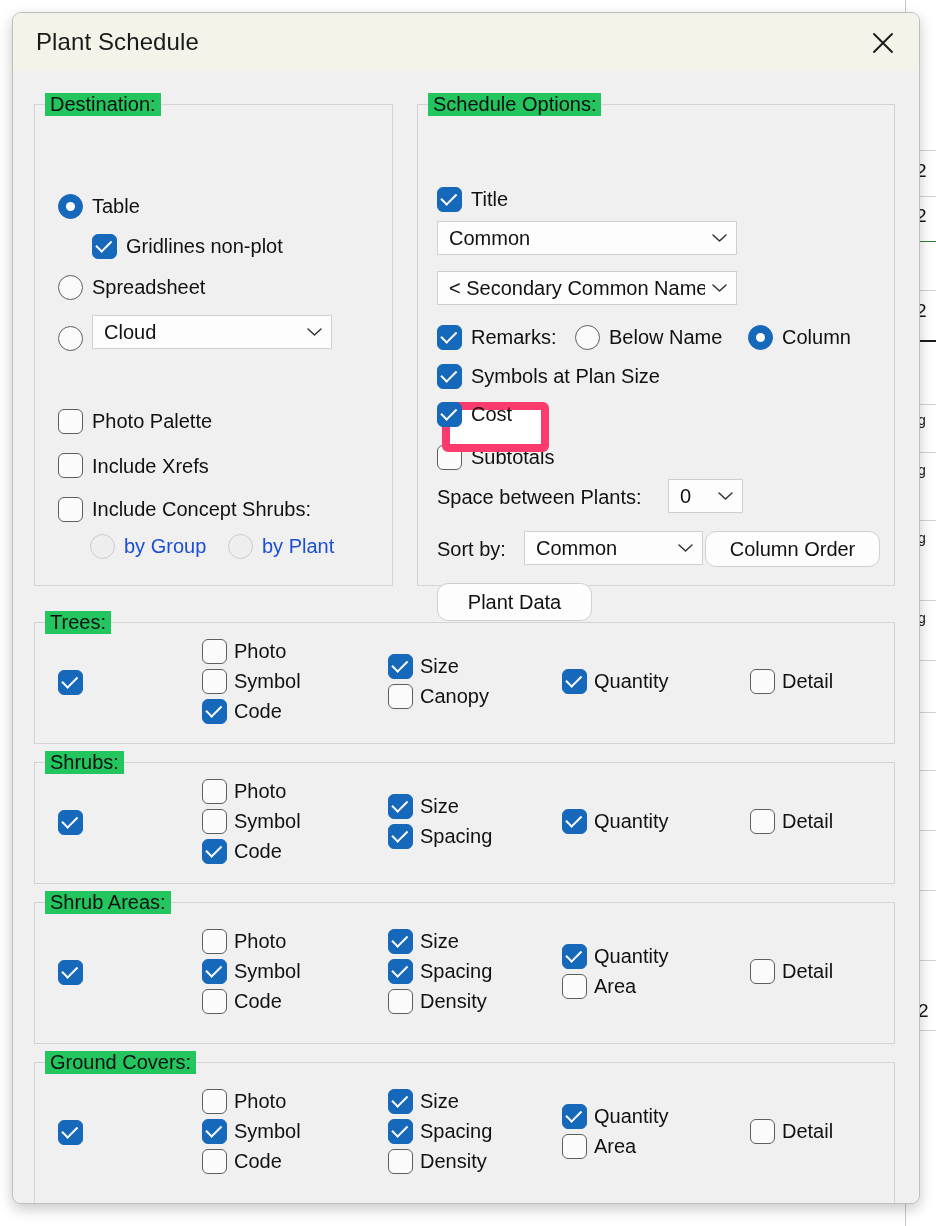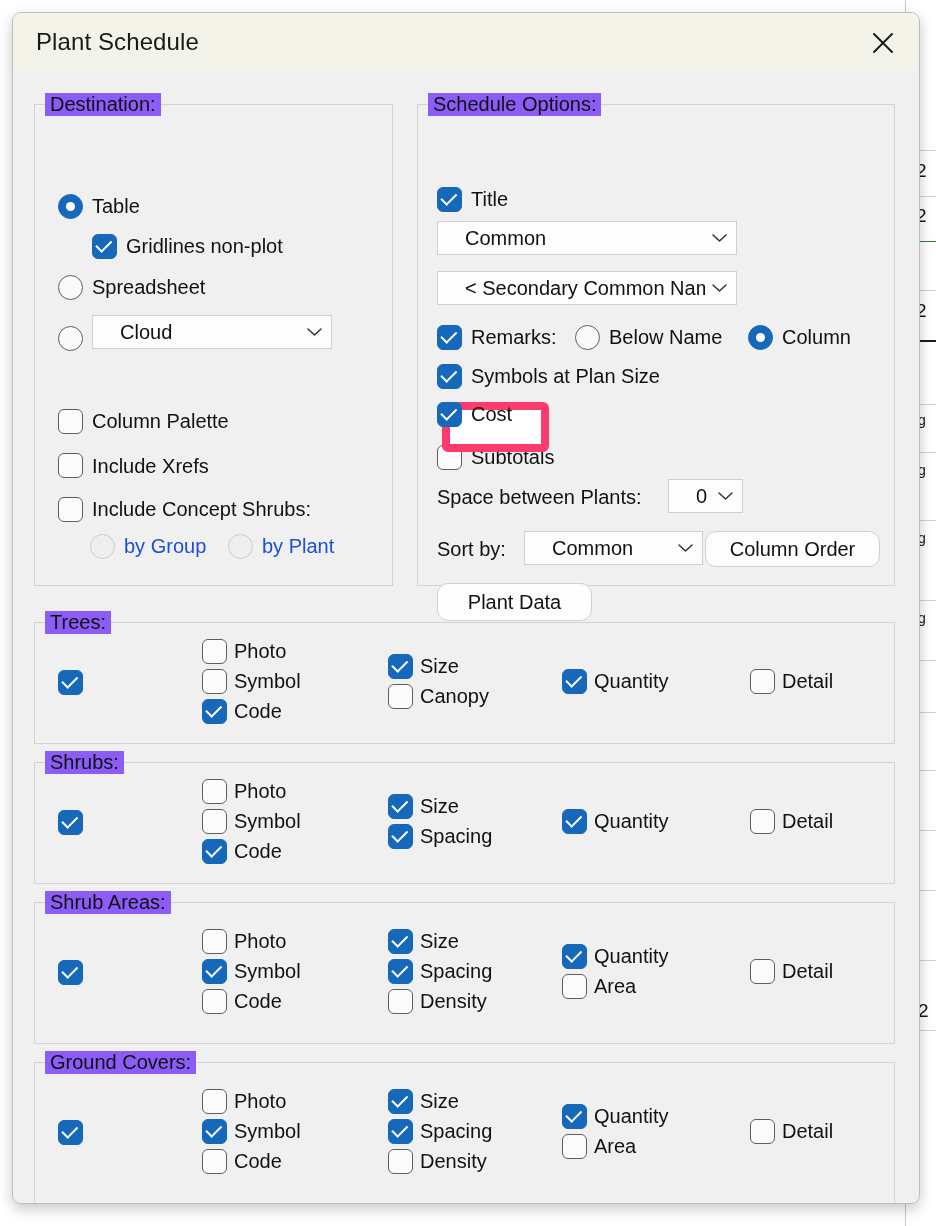--- a/index.html
+++ b/index.html
@@ -106,21 +106,21 @@
   
   .group {
     position: absolute;
     border: 1px solid #d3d3d3;
     box-sizing: border-box;
   }
   .group-legend {
     position: absolute;
     top: -12px;
     left: 10px;
-    background: #8b5cf6;
+    background: #22c55e;
     padding: 0 5px;
     font-size: 20px;
     color: #111;
     white-space: nowrap;
   }
 
   
   .cb {
     width: 25px;
     height: 25px;
@@ -181,21 +181,21 @@
   .lbl.dim { color: #1d4ed8; }
 
   
   .combo {
     position: absolute;
     background: #fdfdfd;
     border: 1px solid #d0d0d0;
     box-sizing: border-box;
     display: flex;
     align-items: center;
-    padding: 0 8px 0 27px;
+    padding: 0 8px 0 11px;
     font-size: 20px;
     color: #111;
     cursor: default;
   }
   .combo .combo-val { flex: 1 1 auto; overflow: hidden; white-space: nowrap; }
   .chev {
     flex: 0 0 auto;
     margin-left: 6px;
     width: 17px; height: 10px;
   }
@@ -297,21 +297,21 @@
     </div>
     <div class="combo" style="left:79px; top:244px; width:240px; height:34px;">
       <span class="combo-val">Cloud</span>
       <svg class="chev" viewBox="0 0 17 10">
         <path d="M2 2 L8.5 8 L15 2" stroke="#333" stroke-width="1.5" fill="none" stroke-linecap="round" stroke-linejoin="round"></path>
       </svg>
     </div>
 
     <div class="ctl-row" style="left:45px; top:338px;">
       <span class="cb off"></span>
-      <span class="lbl">Column Palette</span>
+      <span class="lbl">Photo Palette</span>
     </div>
 
     <div class="ctl-row" style="left:45px; top:382px;align-items:flex-end;">
       <span class="cb off"></span>
       <span class="lbl">Include Xrefs</span>
     </div>
 
     <div class="ctl-row" style="left:45px; top:426px;">
       <span class="cb off"></span>
       <span class="lbl">Include Concept Shrubs:</span>

